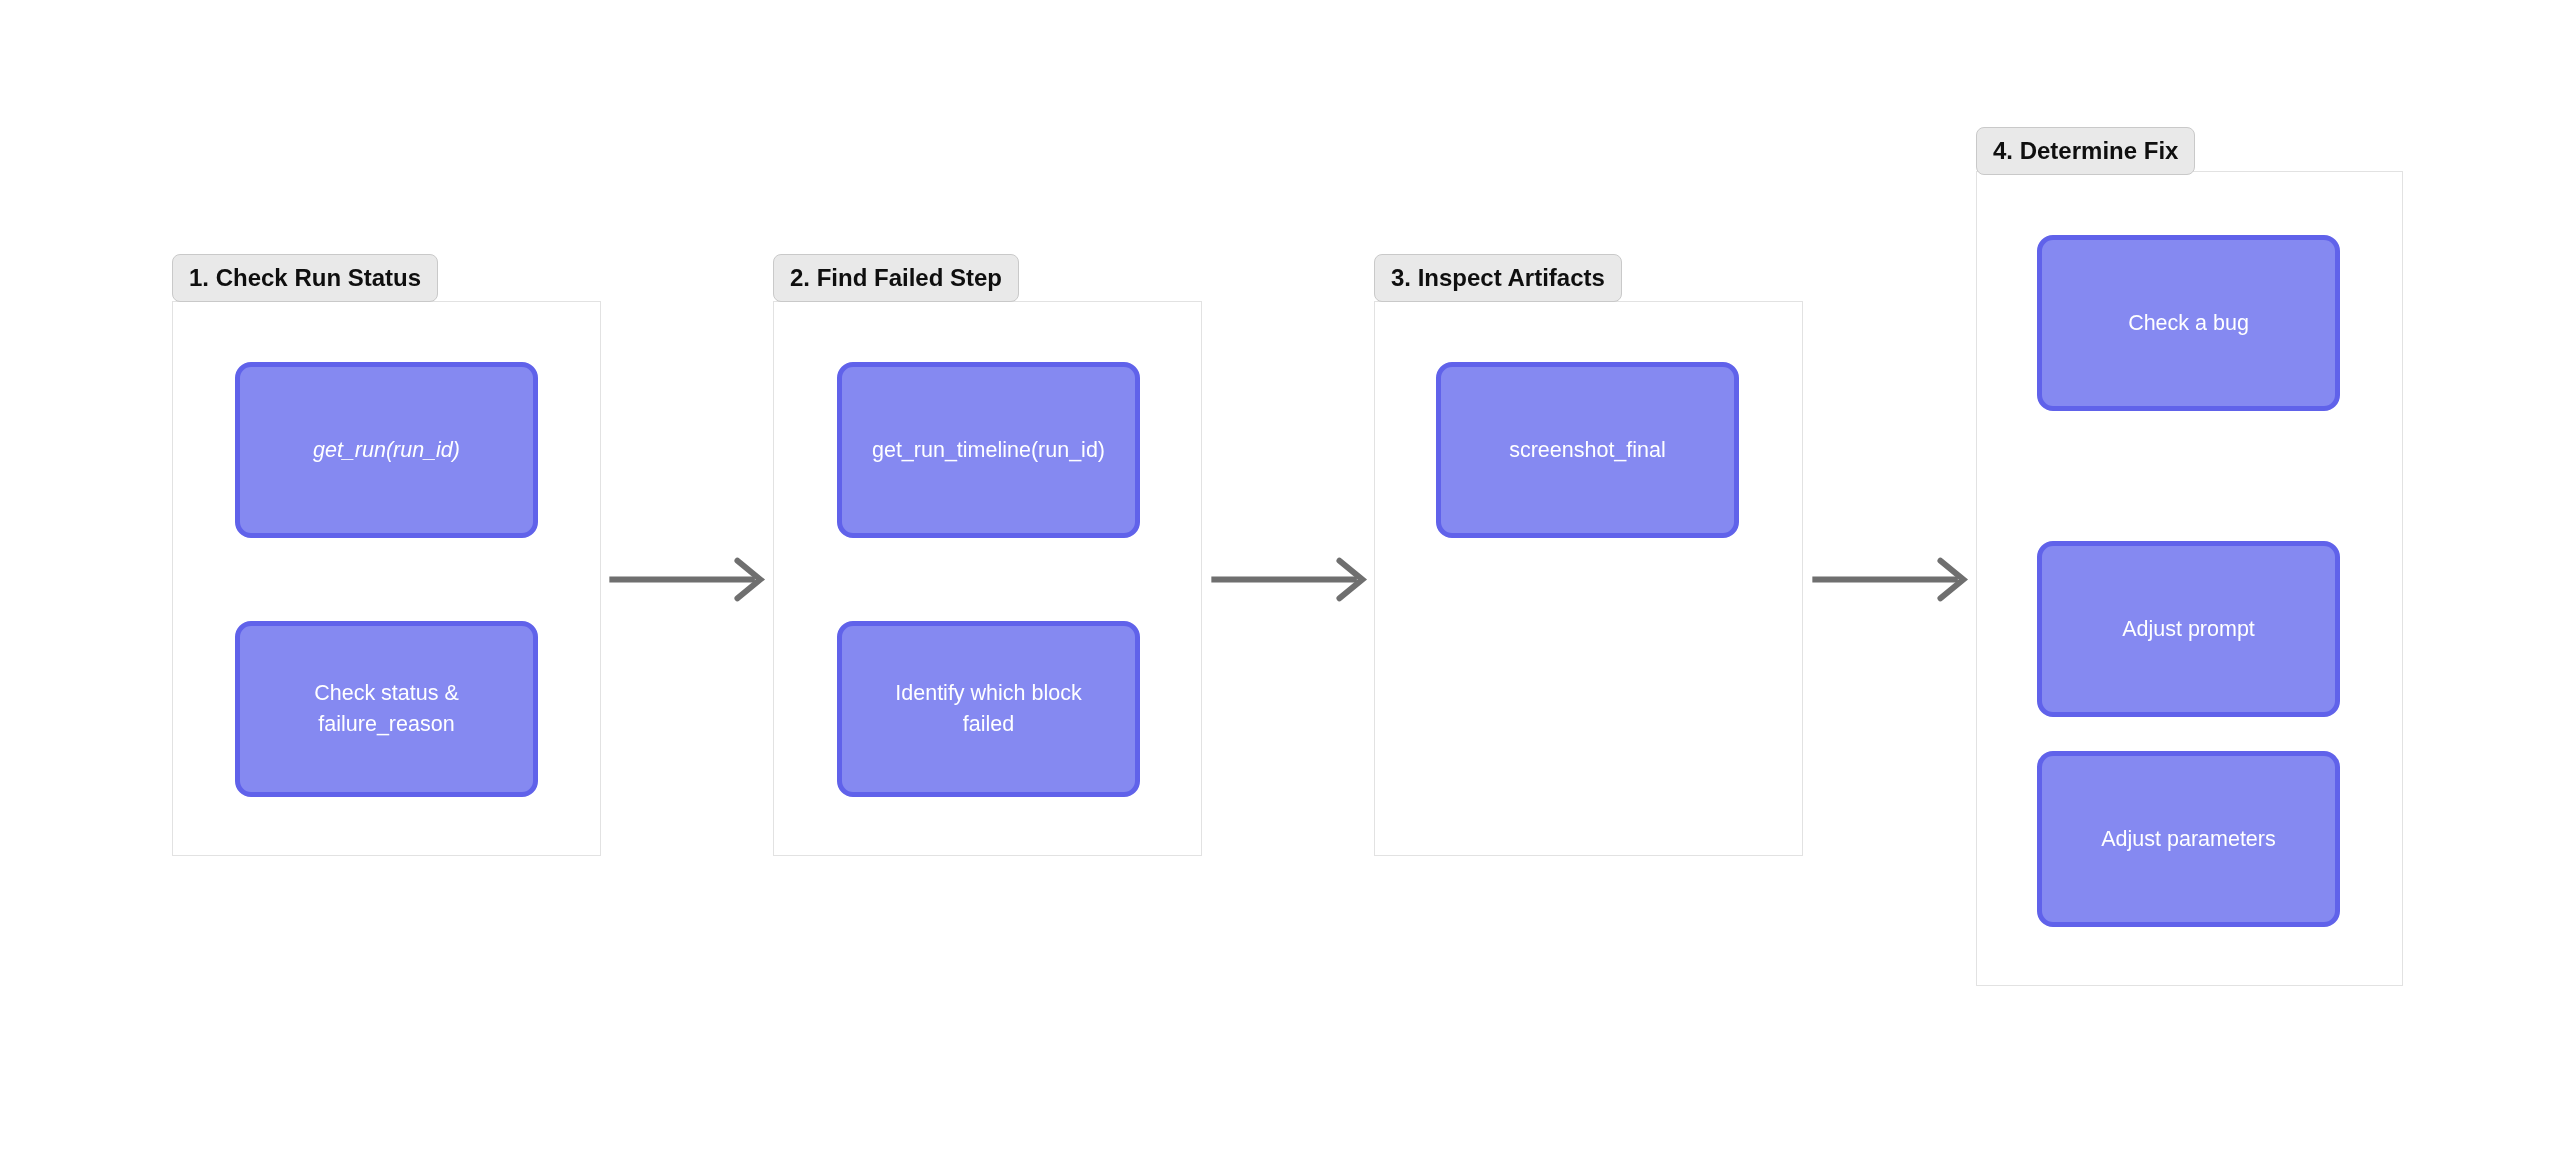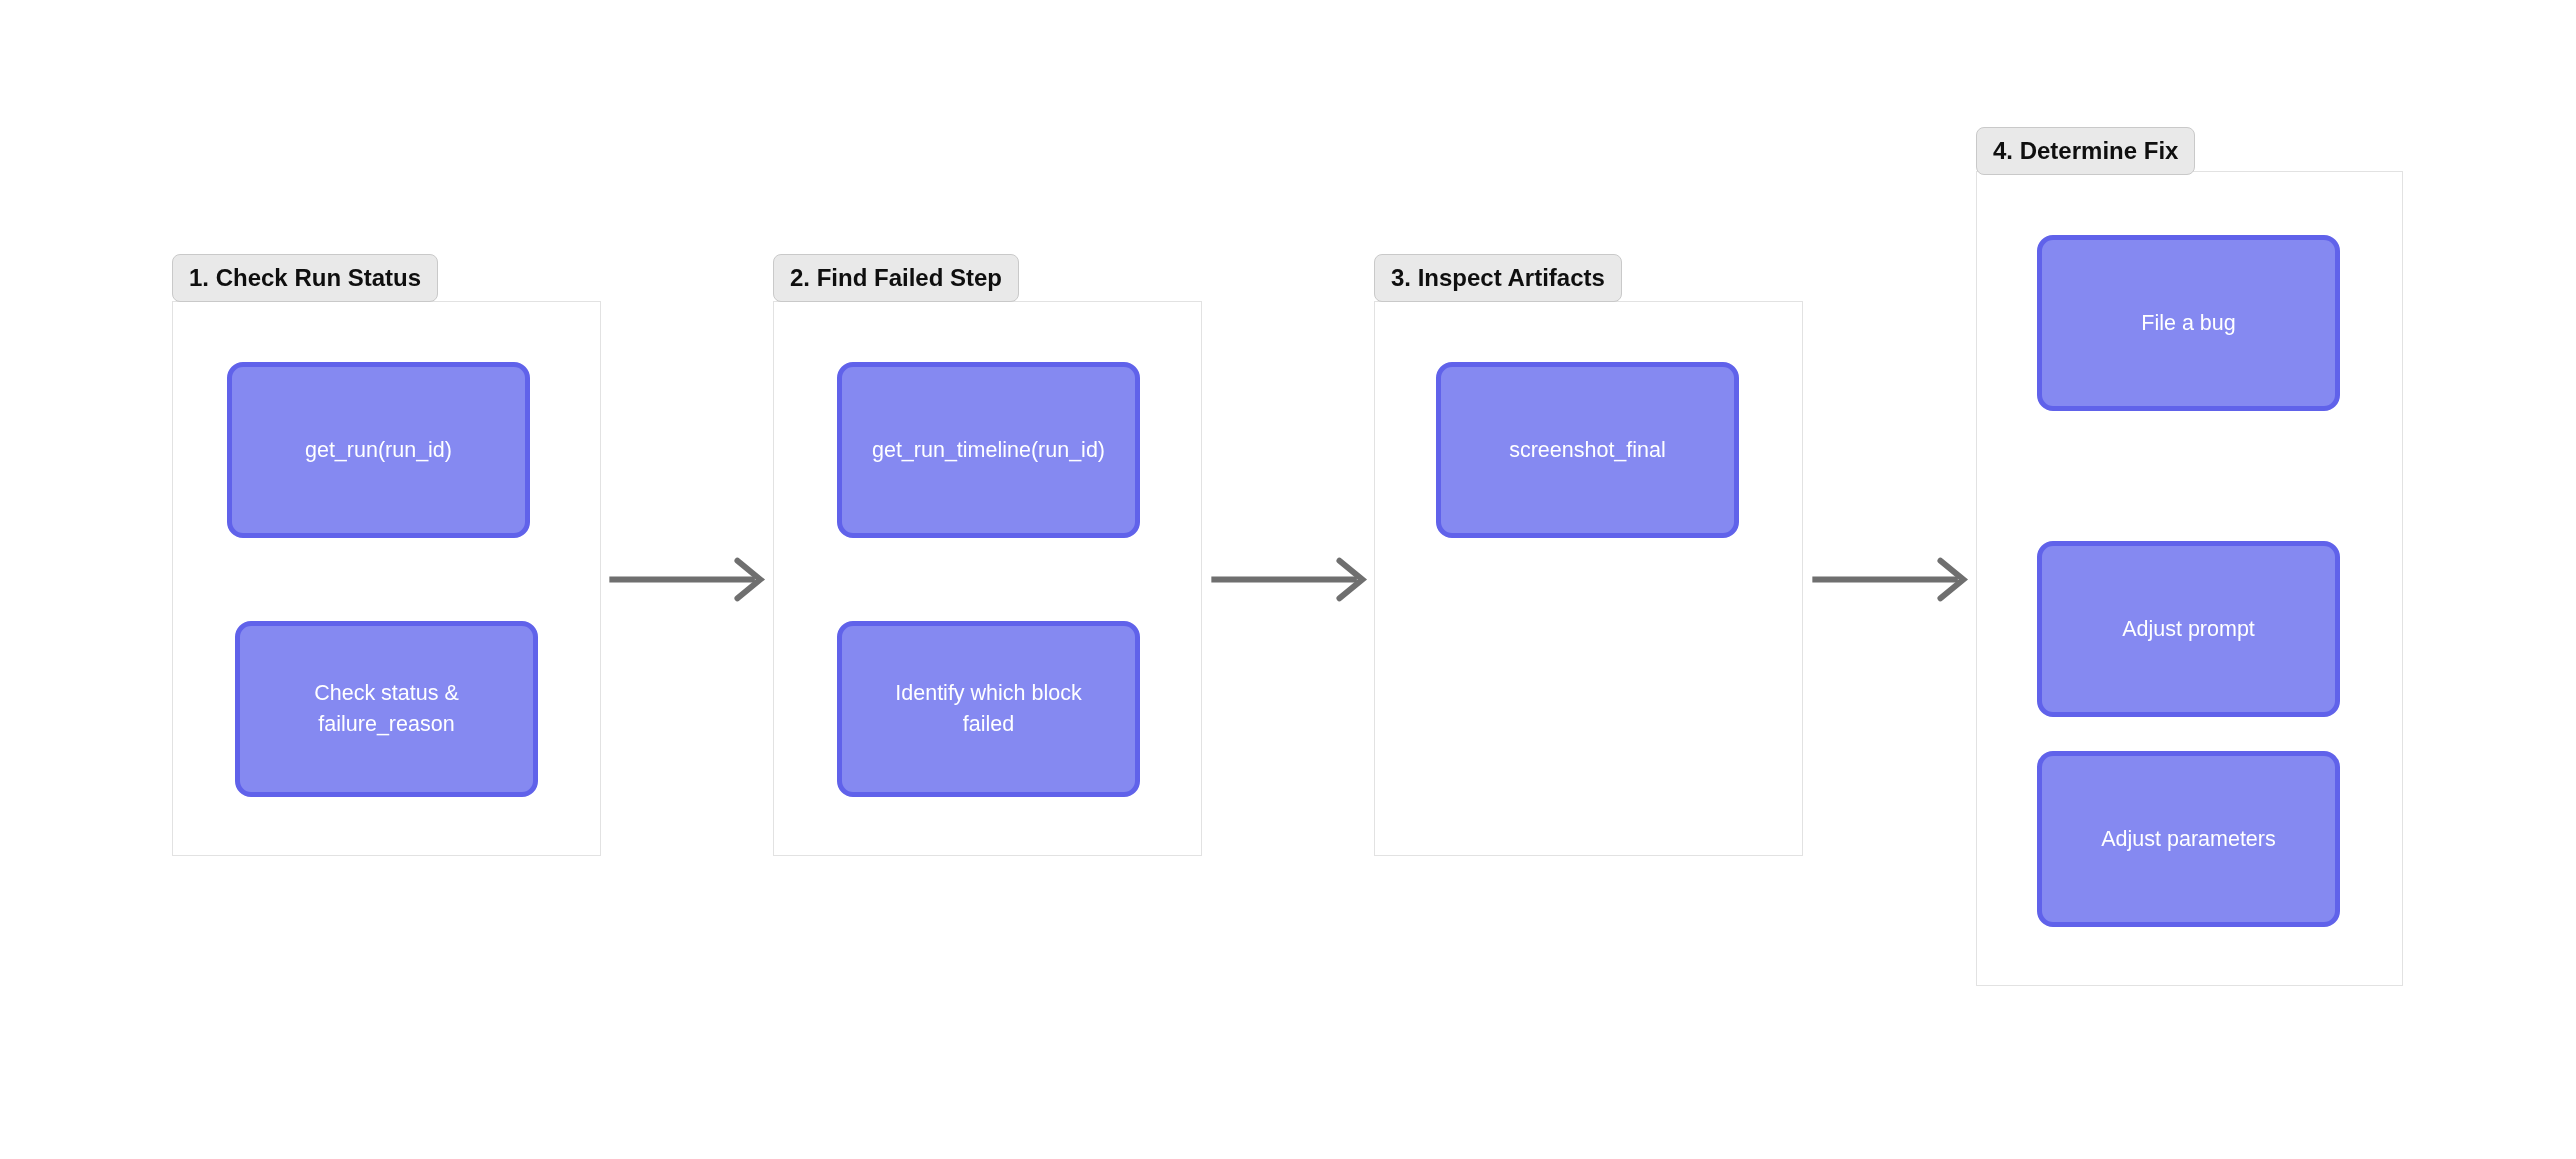--- a/index.html
+++ b/index.html
@@ -66,21 +66,21 @@
   #g1-box { left: 172px;  top: 301px; width: 429px; height: 555px; }
   #g2-box { left: 773px; top: 301px; width: 429px; height: 555px; }
   #g3-box { left: 1374px; top: 301px; width: 429px; height: 555px; }
   #g4-box { left: 1976px; top: 171px; width: 427px; height: 815px; }
   
   #g1-label { left: 172px;  top: 254px; }
   #g2-label { left: 773px; top: 254px; }
   #g3-label { left: 1374px; top: 254px; }
   #g4-label { left: 1976px; top: 127px; }
   
-  #n-1-0 { left: 227px;  top: 362px; }
+  #n-1-0 { left: 235px;  top: 362px; font-style: italic; }
   #n-1-1 { left: 235px;  top: 621px; }
   #n-2-0 { left: 837px; top: 362px; }
   #n-2-1 { left: 837px; top: 621px; }
   #n-3-0 { left: 1436px; top: 362px; }
   #n-3-1 { left: 1436px; top: 621px; }
   #n-4-0 { left: 2037px; top: 235px; }
   #n-4-1 { left: 2037px; top: 493px; margin-top: 48px; }
   #n-4-2 { left: 2037px; top: 751px; }
   
   #arrow-1 { left: 606px;  top: 539px; }
@@ -118,18 +118,18 @@
   <div class="gbox" id="g3-box"></div>
   <div class="node" id="n-3-0">screenshot_final</div>
 
   <svg class="arrow" id="arrow-3" viewBox="0 0 240 120">
     <path d="M5 60 H 222" stroke="#6f6f6f" stroke-width="9" fill="none" stroke-linecap="butt"></path>
     <path d="M196 32 L 230 60 L 196 88" stroke="#6f6f6f" stroke-width="9" fill="none" stroke-linecap="round" stroke-linejoin="miter"></path>
   </svg>
 
   <div class="glabel" id="g4-label">4. Determine Fix</div>
   <div class="gbox" id="g4-box"></div>
-  <div class="node" id="n-4-0">File a bug</div>
+  <div class="node" id="n-4-0">Check a bug</div>
   <div class="node" id="n-4-1">Adjust prompt</div>
   <div class="node" id="n-4-2">Adjust parameters</div>
 
 </div>
 
 
 </body></html>

